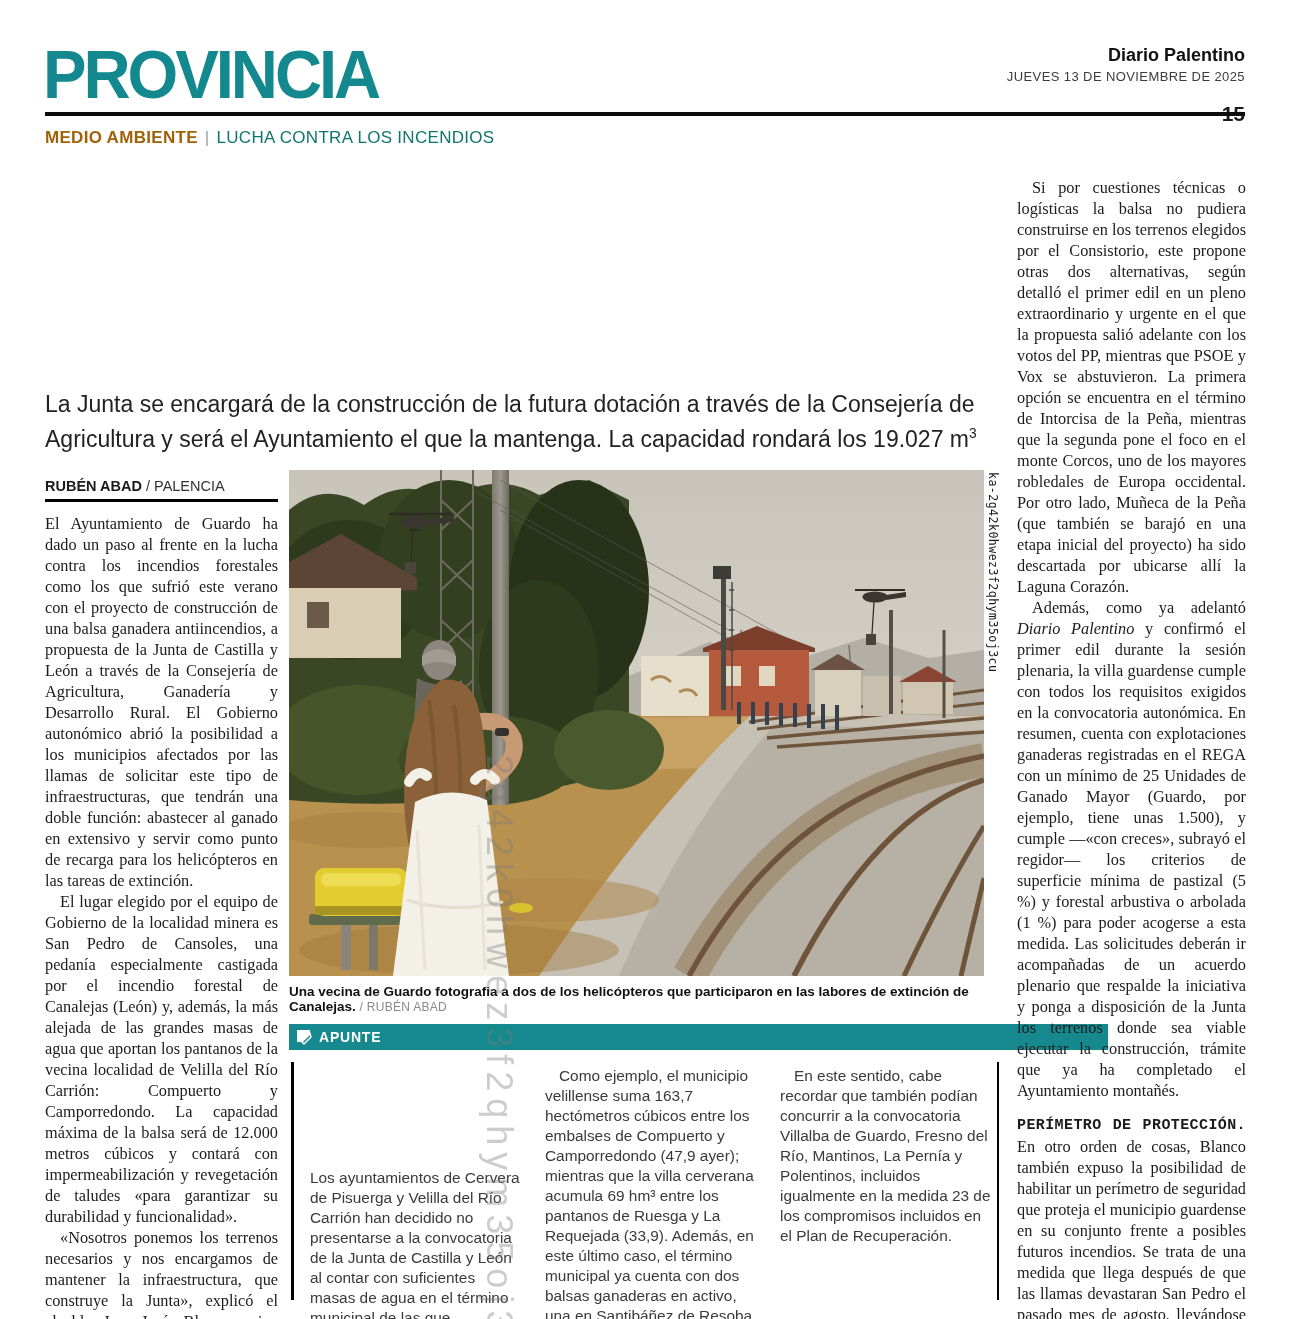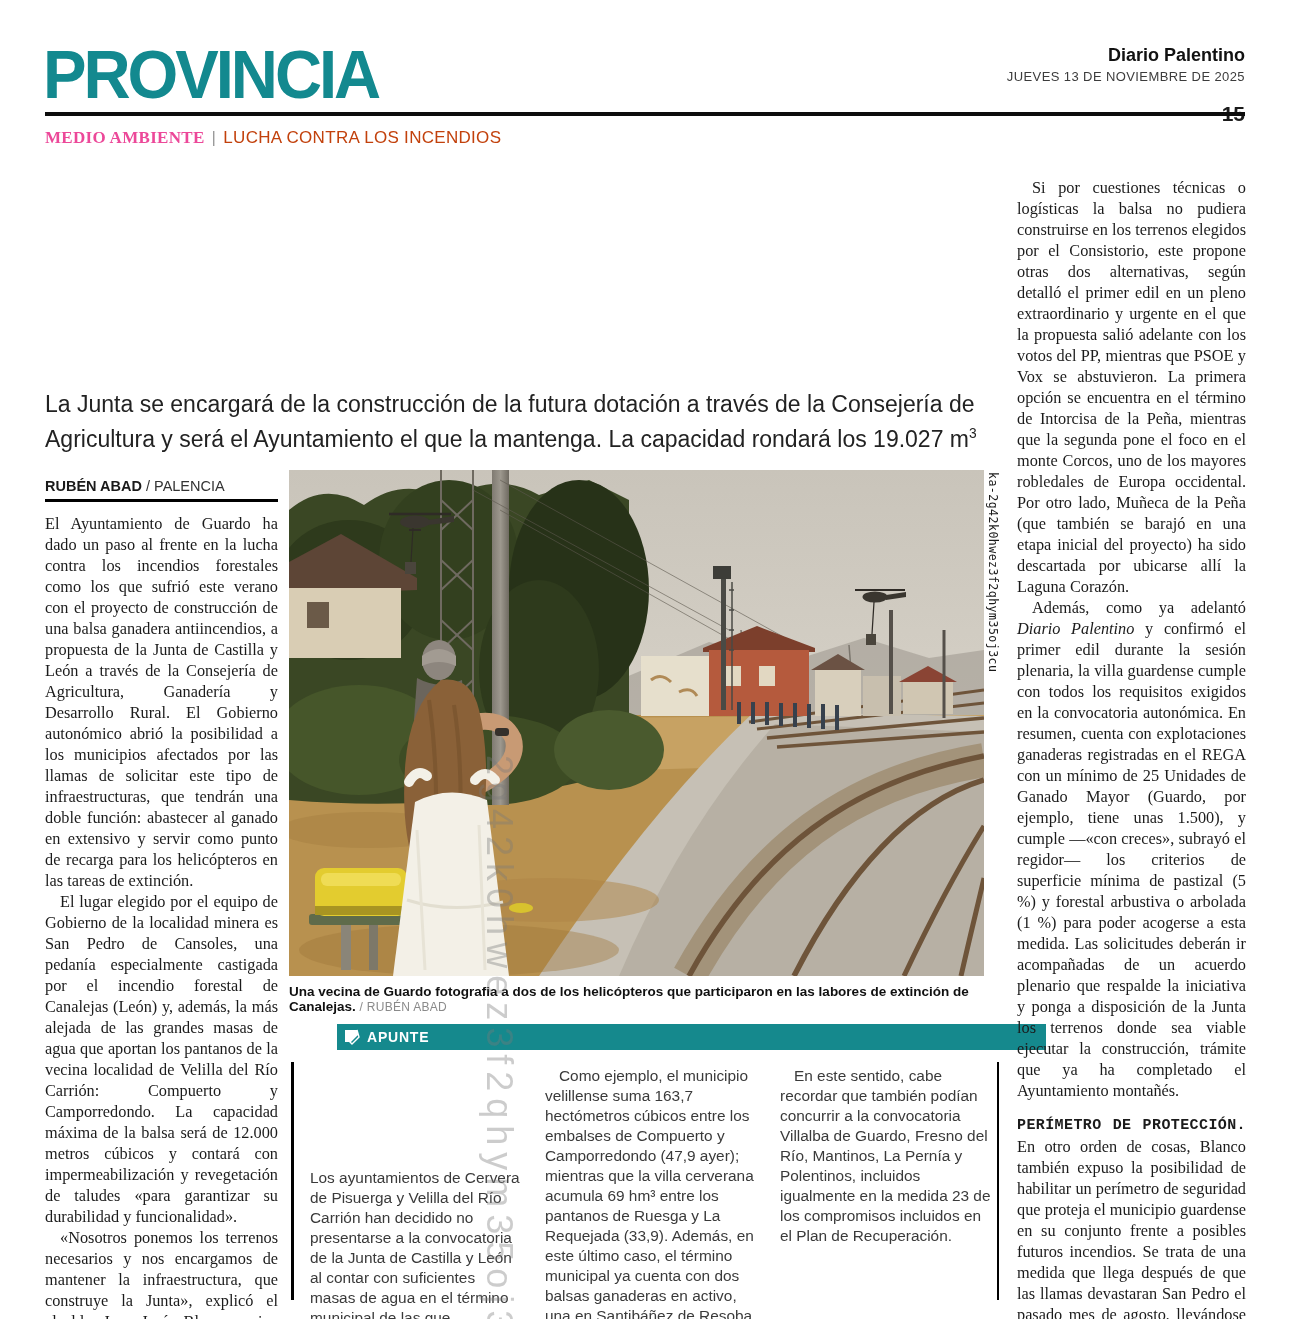--- a/index.html
+++ b/index.html
@@ -7,23 +7,23 @@
         font-family:"Liberation Sans",sans-serif;color:#1a1a1a;}
   
   .section-title{position:absolute;left:43px;top:34px;font-size:64px;font-weight:700;
         letter-spacing:-3px;color:#13898f;transform:scale(1.02,1.08);transform-origin:left top;}
   .masthead{position:absolute;right:45px;top:44px;text-align:right;line-height:1.25;}
   .paper-name{font-size:18px;font-weight:700;color:#111;}
   .paper-date{font-size:13px;color:#3c3c3c;letter-spacing:.4px;margin-top:2px;}
   .paper-page{font-size:21px;font-weight:700;margin-top:16px;}
   .top-rule{position:absolute;left:45px;right:45px;top:112px;height:4px;background:#0d0d0d;}
   .kicker{position:absolute;left:45px;top:128px;font-size:17px;letter-spacing:.3px;}
-  .kicker .topic{color:#ec4899;font-weight:700;font-family:Liberation Serif, serif;}
+  .kicker .topic{color:#a16207;font-weight:700;}
   .kicker .sep{color:#9a9a9a;margin:0 7px;font-weight:300;}
-  .kicker .sub{color:#c2410c;}
+  .kicker .sub{color:#0f766e;}
   
   .headline{position:absolute;left:43px;top:168px;width:975px;font-weight:700;color:#151515;}
   .headline .hl{font-size:56px;line-height:62px;letter-spacing:-2.5px;transform:scale(.98,1.05);transform-origin:left top;}
   .standfirst{position:absolute;left:45px;top:390px;width:950px;font-size:23px;line-height:29px;
         color:#222;font-weight:400;}
   .sup{vertical-align:super;font-size:60%;}
   .it{font-style:italic;}
   .bd{font-weight:700;font-family:Liberation Mono, monospace;font-size:15px;letter-spacing:.4px;}
   
   .byline{position:absolute;left:45px;top:478px;width:233px;border-bottom:3.5px solid #000;
@@ -41,22 +41,22 @@
   .photo{position:absolute;left:289px;top:470px;width:695px;height:506px;overflow:hidden;background:#cfc9c0;}
   .wm-side{position:absolute;left:986px;top:472px;height:300px;writing-mode:vertical-rl;
         text-orientation:sideways;font-family:"DejaVu Sans Mono",monospace;font-size:11.5px;
         letter-spacing:.5px;color:#1a1a1a;}
   .wm-center{position:absolute;left:478px;top:755px;height:560px;writing-mode:vertical-rl;
         text-orientation:sideways;font-size:36px;letter-spacing:7px;color:rgba(120,120,120,.38);
         z-index:6;pointer-events:none;font-weight:400;}
   .caption{position:absolute;left:289px;top:984px;width:712px;font-size:13.5px;font-weight:700;color:#101010;}
   .caption .credit{font-weight:400;font-size:12px;color:#8a8a8a;letter-spacing:.3px;}
   
-  .apunte-bar{position:absolute;left:289px;top:1024px;width:709px;height:26px;background:#15898d;
-        display:flex;align-items:center;padding-left:7px;box-sizing:border-box;margin-left:48px;}
+  .apunte-bar{position:absolute;left:289px;top:1024px;width:819px;height:26px;background:#15898d;
+        display:flex;align-items:center;padding-left:7px;box-sizing:border-box;}
   .apunte-bar .lbl{color:#fff;font-size:14px;font-weight:700;letter-spacing:.8px;margin-left:7px;}
   .ap-rule-l{position:absolute;left:291px;top:1062px;width:3px;height:238px;background:#000;}
   .ap-rule-r{position:absolute;left:997px;top:1062px;width:2px;height:238px;background:#000;}
   .ap-title{position:absolute;left:310px;top:1060px;width:215px;font-size:25px;line-height:28px;
         font-weight:700;letter-spacing:-.6px;color:#161616;}
   .ap-body{font-size:15.4px;line-height:20px;color:#3a3a3a;}
   .ap-c1{position:absolute;left:310px;top:1168px;width:212px;}
   .ap-c2{position:absolute;left:545px;top:1066px;width:218px;}
   .ap-c3{position:absolute;left:780px;top:1066px;width:216px;}
   .ap-body p{margin:0;}

